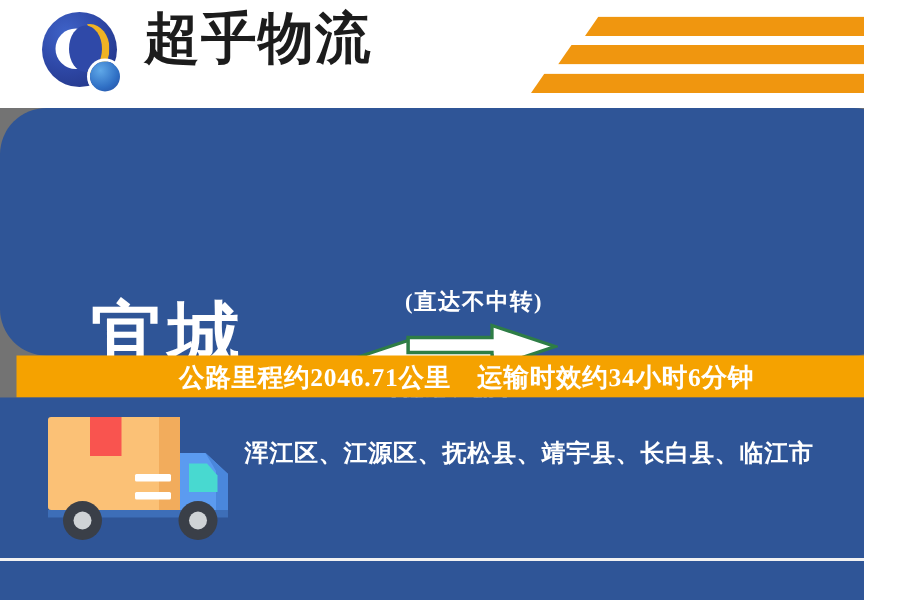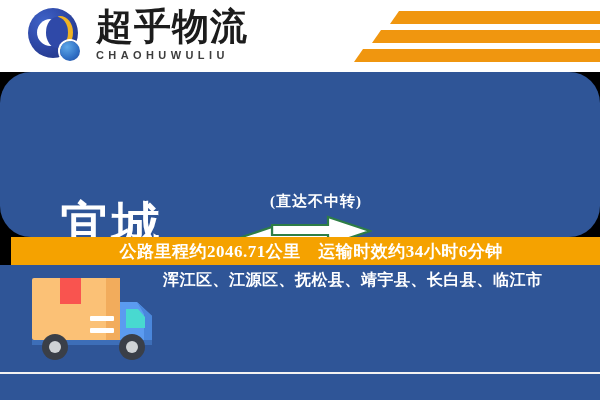--- a/index.html
+++ b/index.html
@@ -2,25 +2,26 @@
 <html><head>
 <meta charset="utf-8">
 <style>
   html, body {
     margin: 0;
     padding: 0;
     background: #ffffff;
   }
   #banner {
     position: relative;
-    width: 600px;
+    width: 532px;
     height: 400px;
     overflow: hidden;
-    background: #000000;
+    background: #737373;
     font-family: "Liberation Sans", sans-serif;
+    padding-left: 44px;
   }
 
   
   #header {
     position: absolute;
     left: 0; top: 0;
     width: 600px; height: 72px;
     background: #ffffff;
   }
 
@@ -182,21 +183,21 @@
     background: #2f5597;
   }
   #divider-line {
     position: absolute;
     left: 0; top: 107px;
     width: 600px; height: 2px;
     background: #f2f2f2;
   }
   #districts {
     position: absolute;
-    left: 163px; top: 5px;
+    left: 163px; top: 27px;
     width: 420px;
     font-family: "Liberation Serif", serif;
     font-size: 16px;
     font-weight: bold;
     color: #ffffff;
     letter-spacing: 0.5px;
     white-space: nowrap;
   }
 
   
@@ -216,21 +217,20 @@
     <div id="logo-mark">
       <div class="disc"></div>
       <div class="inner-white"></div>
       <div class="crescent"></div>
       <div class="crescent2"></div>
       <div class="dot"></div>
     </div>
 
     <div id="brand-block">
       <div id="brand-cn">超乎物流</div>
-      <div id="brand-en">CHAOHUWULIU</div>
     </div>
 
     <div class="stripe" id="stripe1"></div>
     <div class="stripe" id="stripe2"></div>
     <div class="stripe" id="stripe3"></div>
   </div>
 
   <div id="route-panel">
 
     <div class="city" id="origin-city">宜城</div>

